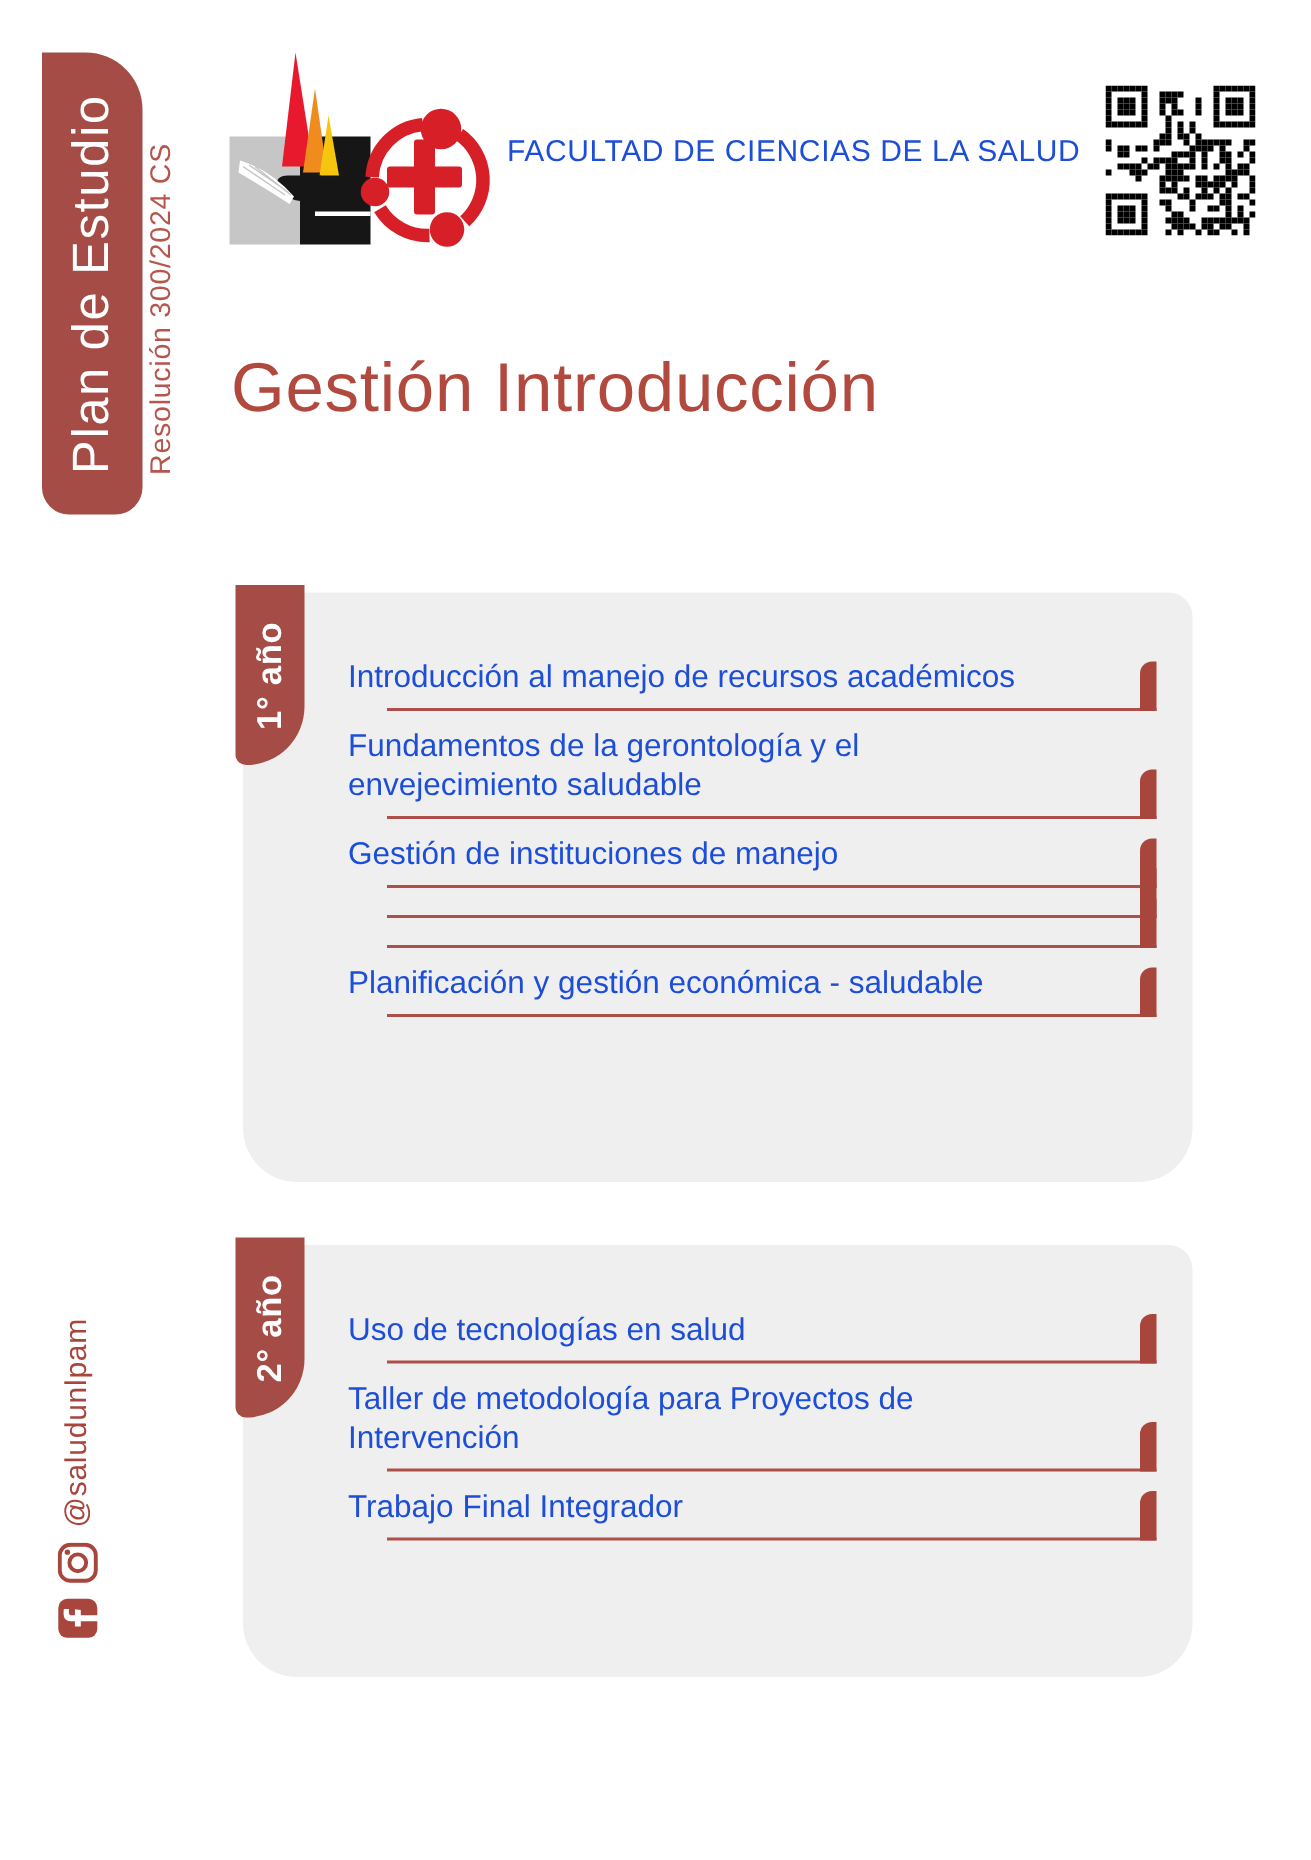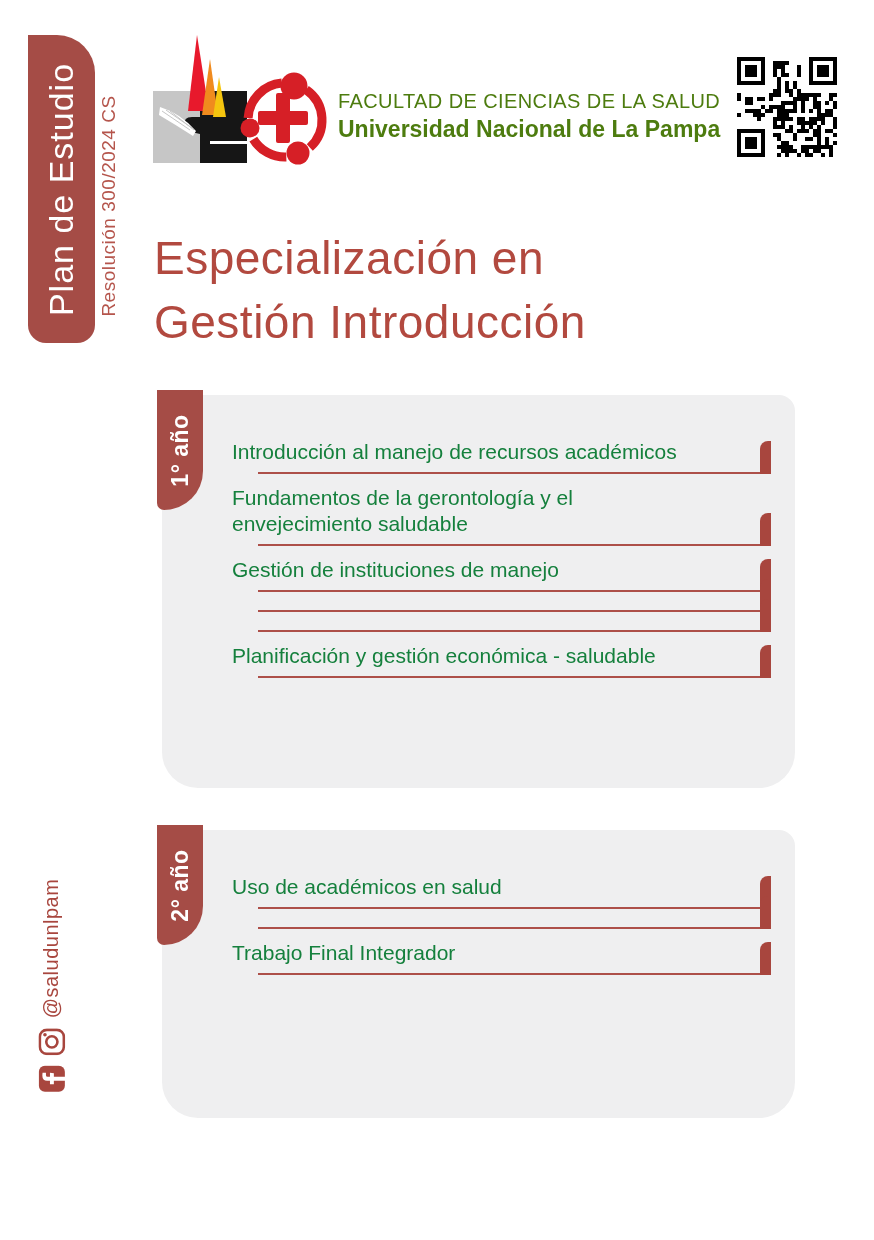--- a/index.html
+++ b/index.html
@@ -21,21 +21,21 @@
     position:absolute;left:88px;top:98px;width:42px;height:216px;
     display:flex;align-items:center;justify-content:center;
   }
   .resolution-wrap .vtext{
     transform:rotate(-90deg);white-space:nowrap;color:#b5554c;
     font-size:19px;font-weight:400;letter-spacing:0.5px;
   }
   
   .logo-unlpam{position:absolute;left:152px;top:33px;}
   .logo-salud{position:absolute;left:238px;top:58px;}
-  .faculty-text{position:absolute;left:338px;top:90px;color:#4d7c0f;}
+  .faculty-text{position:absolute;left:338px;top:90px;color:#1d4ed8;}
   .faculty-line1{font-size:20px;letter-spacing:0.4px;font-weight:400;}
   .faculty-line2{font-size:23px;font-weight:700;margin-top:3px;}
   .qr{position:absolute;left:737px;top:57px;width:100px;height:100px;}
   
   .page-title{
     position:absolute;left:154px;top:226px;color:#b2493f;
     font-size:46px;line-height:64px;font-weight:300;letter-spacing:0.5px;
   }
   
   .panel{
@@ -48,21 +48,21 @@
     position:absolute;left:-5px;top:-5px;width:46px;height:120px;
     background:#a54c46;border-radius:0 0 44px 8px;
     display:flex;align-items:center;justify-content:center;
   }
   .year-tab .vtext{
     transform:rotate(-90deg);white-space:nowrap;color:#ffffff;
     font-size:23px;font-weight:700;letter-spacing:0.5px;
   }
   .course-row{position:relative;padding-bottom:9px;margin-bottom:11px;}
   .course-text{
-    font-size:21px;line-height:26px;color:#15803d;max-width:470px;
+    font-size:21px;line-height:26px;color:#1d4ed8;max-width:470px;
   }
   .course-rule{
     position:absolute;left:26px;right:0;bottom:0;height:2px;background:#ad5049;
   }
   .course-cap{
     position:absolute;right:0;bottom:0;width:11px;height:33px;
     background:#a8463e;border-radius:8px 0 0 0;display:block;
   }
   
   .social-wrap{
@@ -111,21 +111,20 @@
       <circle cx="56" cy="28" r="13.5" fill="#d61f26"></circle>
       <circle cx="12" cy="70" r="9.5" fill="#d61f26"></circle>
       <circle cx="60" cy="95" r="11.5" fill="#d61f26"></circle>
       <rect x="20" y="53" width="50" height="14" rx="2" fill="#d61f26"></rect>
       <rect x="38" y="35" width="14" height="50" rx="2" fill="#d61f26"></rect>
     </svg>
   </div>
 
   <div class="faculty-text">
     <div class="faculty-line1">FACULTAD DE CIENCIAS DE LA SALUD</div>
-    <div class="faculty-line2">Universidad Nacional de La Pampa</div>
   </div>
 
   <svg class="qr" id="qr-svg" viewBox="0 0 100 100">
       <rect x="0" y="0" width="4" height="4" fill="#000000"></rect>
       <rect x="4" y="0" width="4" height="4" fill="#000000"></rect>
       <rect x="8" y="0" width="4" height="4" fill="#000000"></rect>
       <rect x="12" y="0" width="4" height="4" fill="#000000"></rect>
       <rect x="16" y="0" width="4" height="4" fill="#000000"></rect>
       <rect x="20" y="0" width="4" height="4" fill="#000000"></rect>
       <rect x="24" y="0" width="4" height="4" fill="#000000"></rect>
@@ -401,21 +400,20 @@
       <rect x="40" y="96" width="4" height="4" fill="#000000"></rect>
       <rect x="48" y="96" width="4" height="4" fill="#000000"></rect>
       <rect x="60" y="96" width="4" height="4" fill="#000000"></rect>
       <rect x="68" y="96" width="4" height="4" fill="#000000"></rect>
       <rect x="72" y="96" width="4" height="4" fill="#000000"></rect>
       <rect x="84" y="96" width="4" height="4" fill="#000000"></rect>
       <rect x="92" y="96" width="4" height="4" fill="#000000"></rect>
     </svg>
 
   <div class="page-title">
-    <div>Especialización en</div>
     <div>Gestión Introducción</div>
   </div>
 
   <div class="panel panel-1">
     <div class="year-tab">
       <span class="vtext">1° año</span>
     </div>
     <div>
         <div class="course-row">
           <div class="course-text">Introducción al manejo de recursos académicos</div>
@@ -453,26 +451,27 @@
         </div>
       </div>
   </div>
 
   <div class="panel panel-2">
     <div class="year-tab">
       <span class="vtext">2° año</span>
     </div>
     <div>
         <div class="course-row">
-          <div class="course-text">Uso de académicos en salud</div>
-          <div class="course-rule">
-            <span class="course-cap"></span>
-          </div>
-        </div>
-        <div class="course-row">
+          <div class="course-text">Uso de tecnologías en salud</div>
+          <div class="course-rule">
+            <span class="course-cap"></span>
+          </div>
+        </div>
+        <div class="course-row">
+          <div class="course-text">Taller de metodología para Proyectos de<br>Intervención</div>
           <div class="course-rule">
             <span class="course-cap"></span>
           </div>
         </div>
         <div class="course-row">
           <div class="course-text">Trabajo Final Integrador</div>
           <div class="course-rule">
             <span class="course-cap"></span>
           </div>
         </div>

